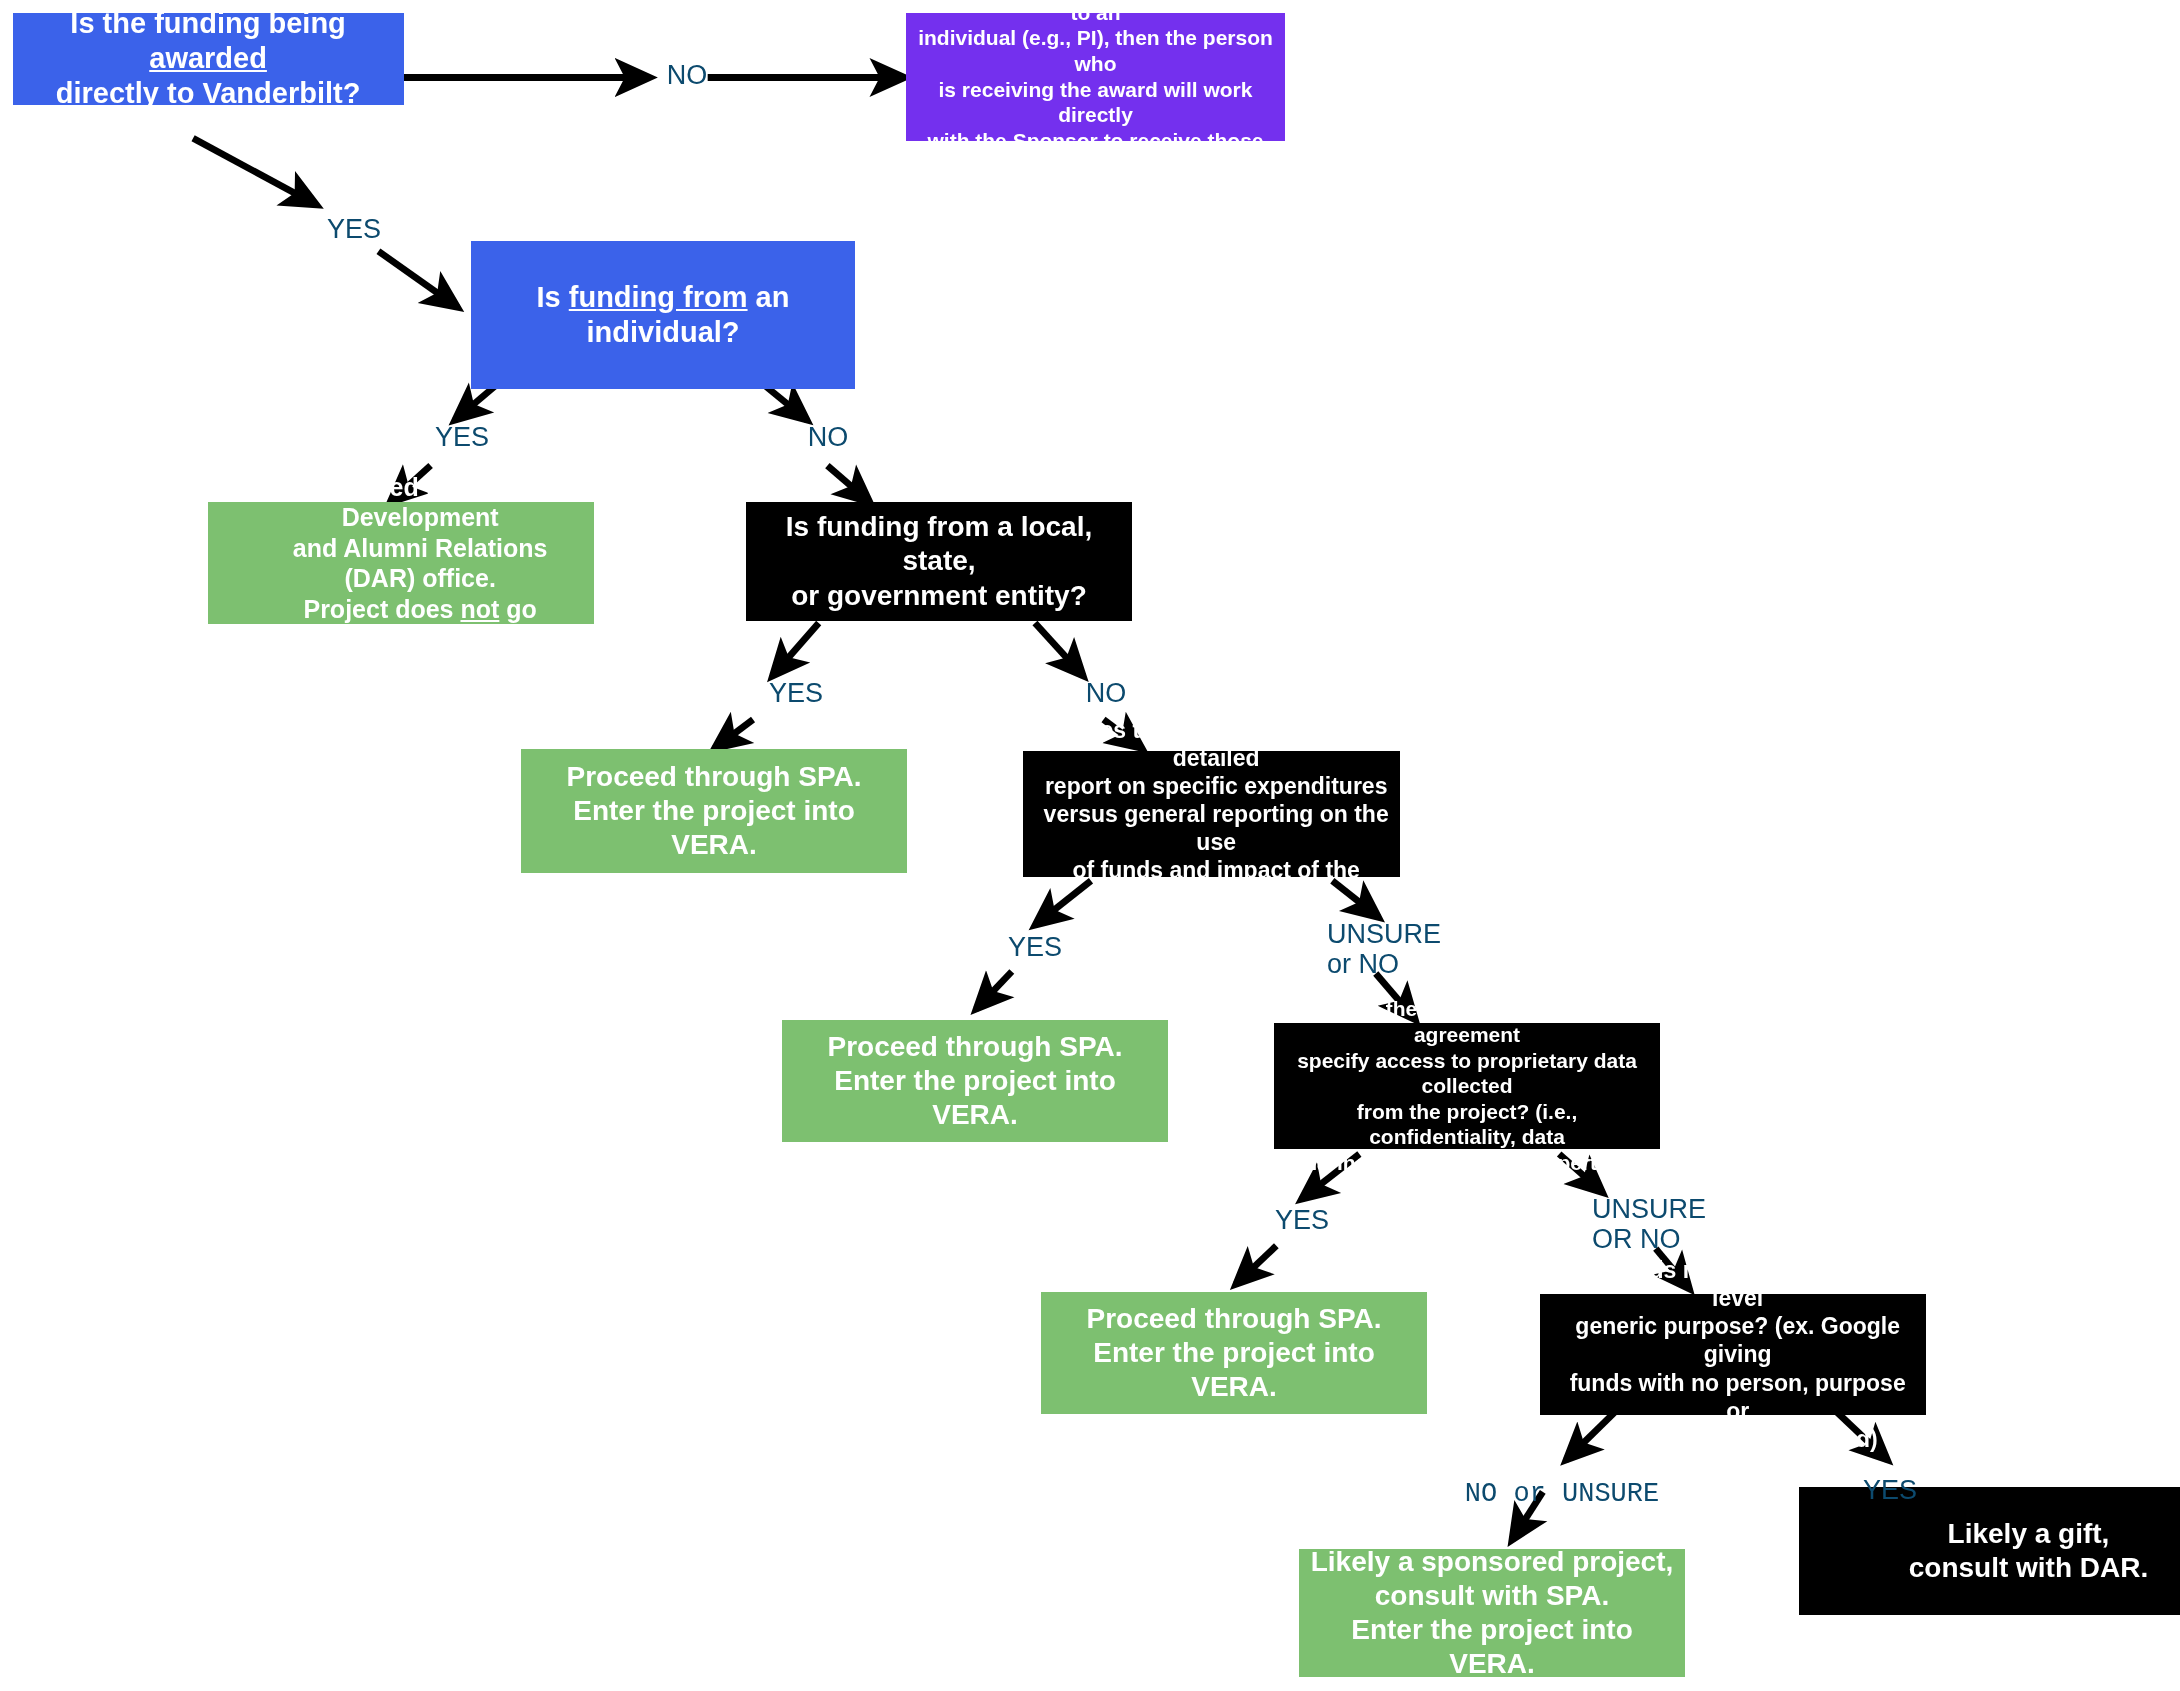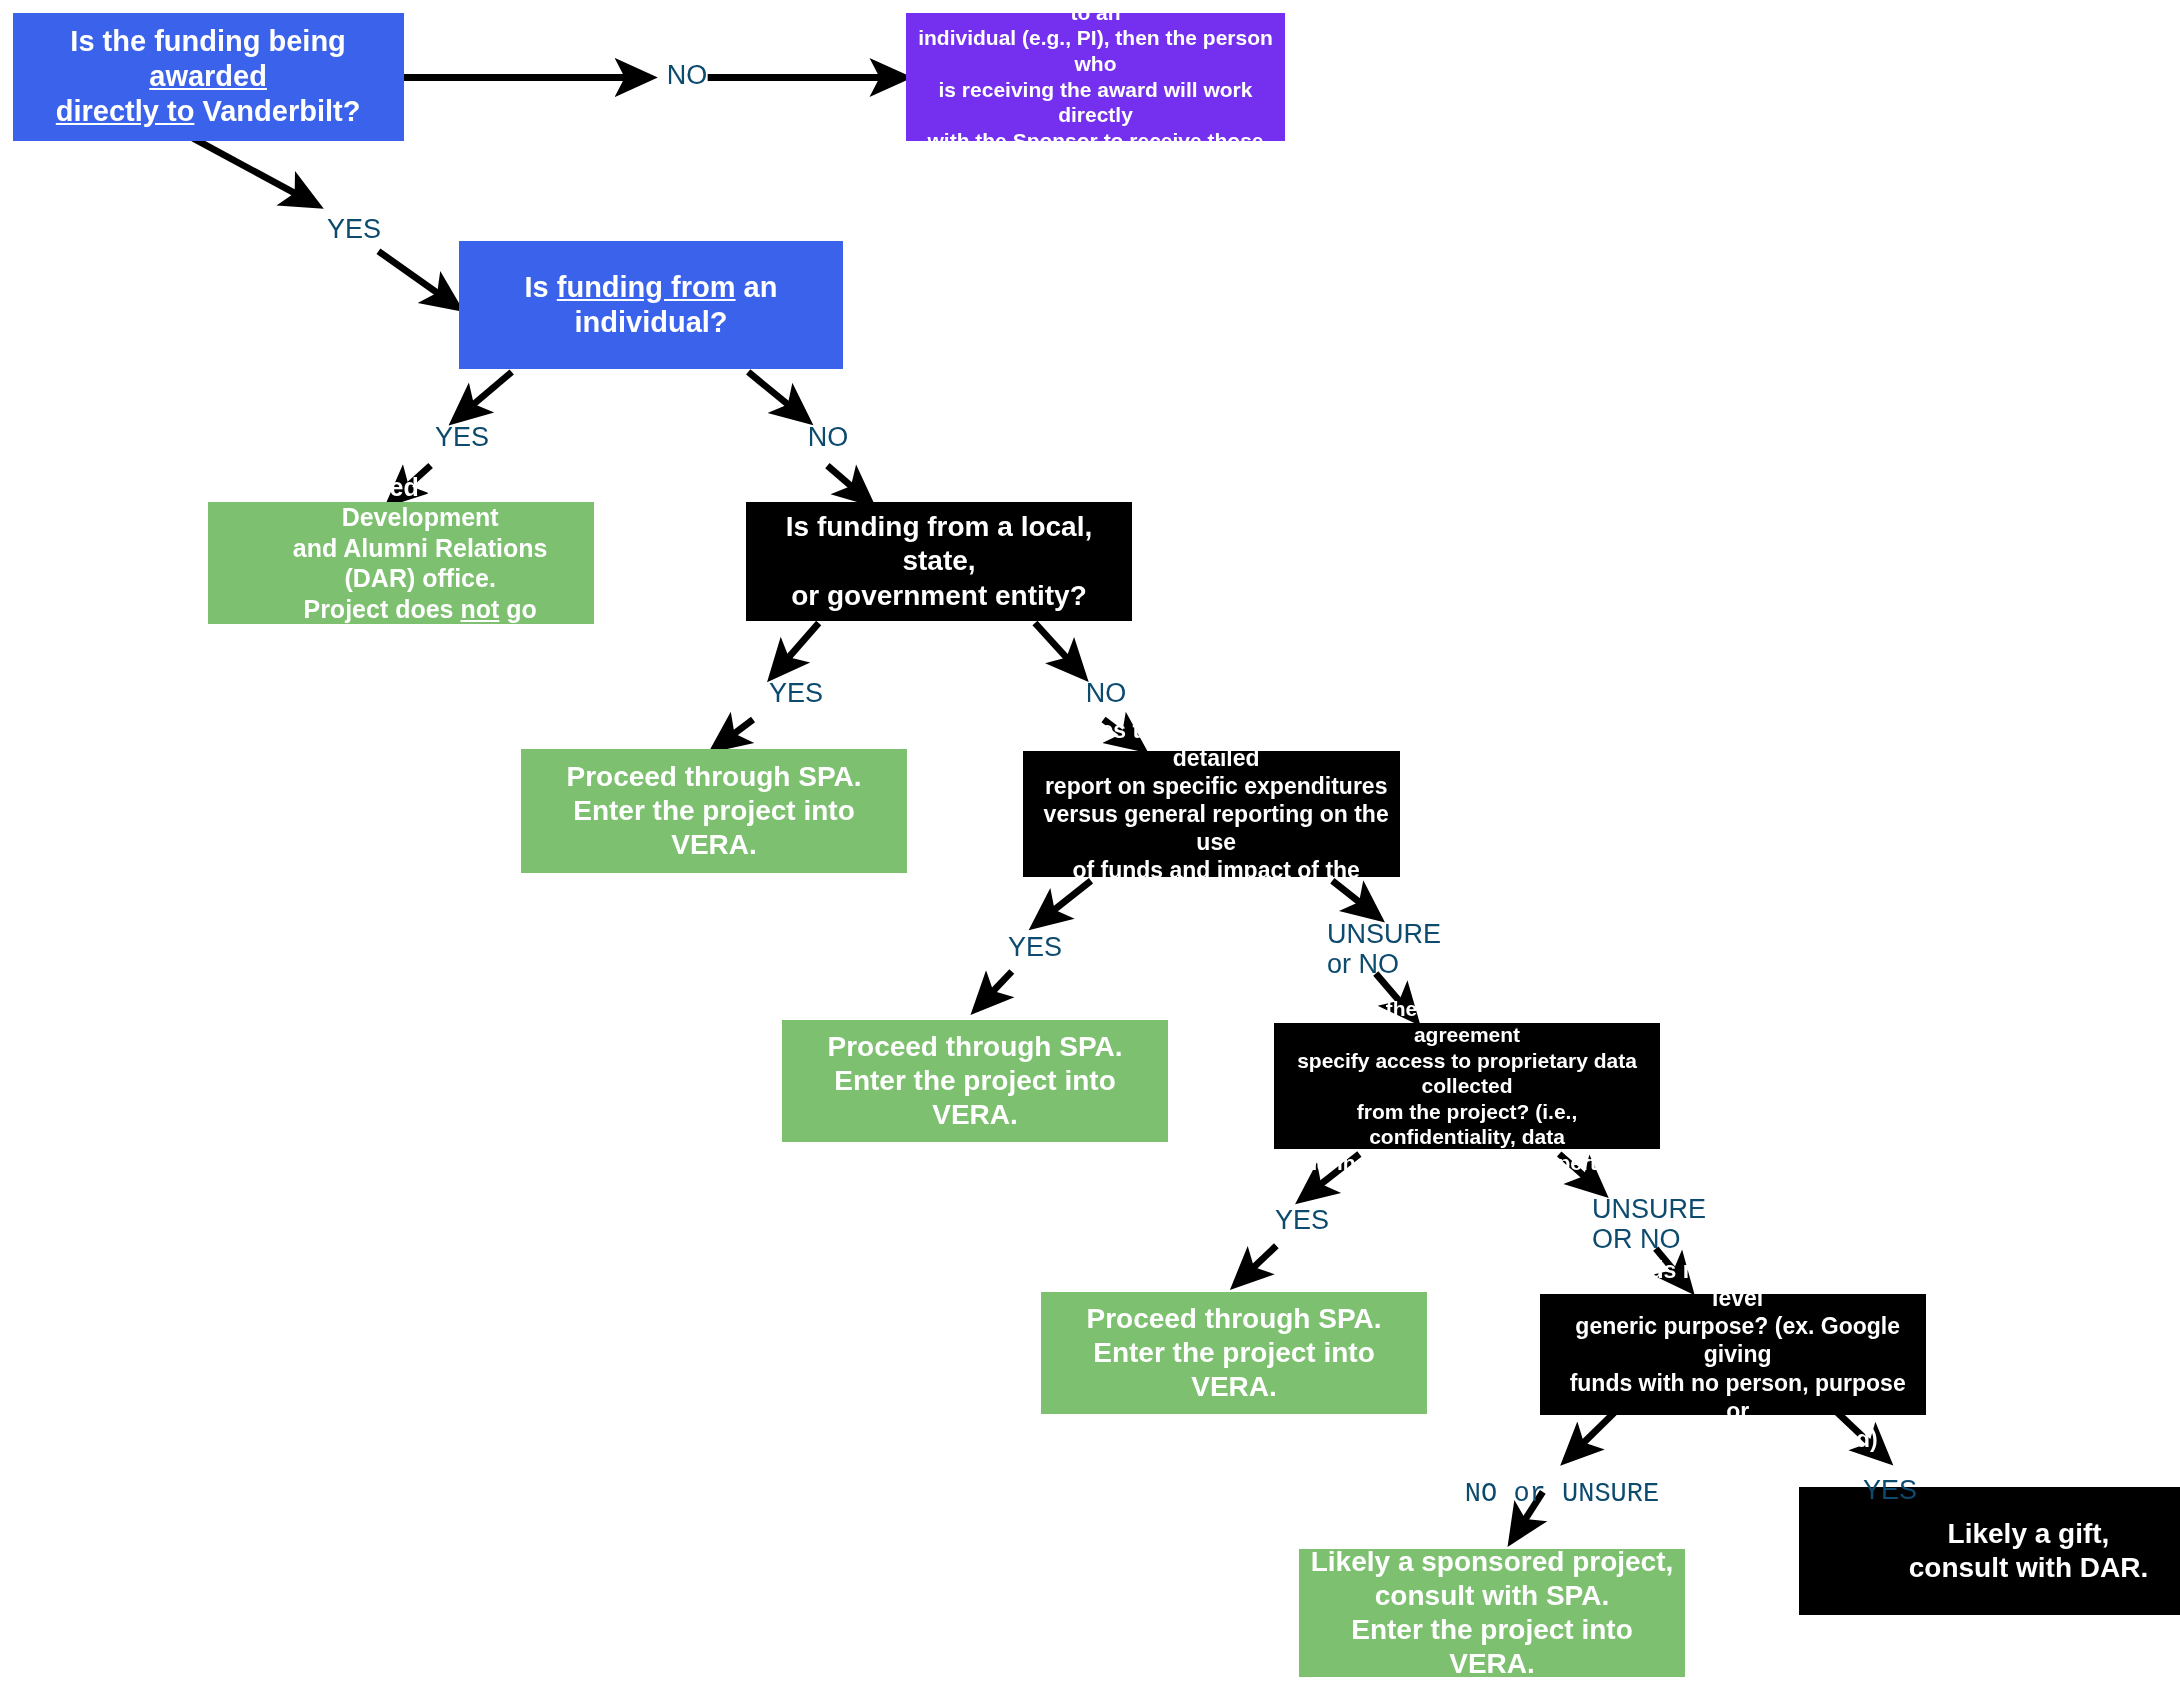--- a/index.html
+++ b/index.html
@@ -115,32 +115,32 @@
       <path d="M1675,1460 L1622,1512"></path>
 
       <path d="M1598,1545 L1566,1595"></path>
 
       <path d="M1900,1460 L1955,1512"></path>
 
       <path d="M1970,1545 L2010,1595"></path>
     </g>
   </svg>
 
-  <div class="node blue fs-30" style="left:12.6px; top:12.6px; width:391px; height:128px;">
+  <div class="node blue fs-30" style="left:12.6px; top:12.6px; width:391px; height:92px;">
     <span>Is the funding being <u>awarded</u><br><u>directly to</u> Vanderbilt?</span>
   </div>
 
   <div class="node purple fs-22" style="left:906px; top:12.6px; width:379px; height:128px;">
     <span>If funds are being awarded directly to an
 individual (e.g., PI), then the person who
 is receiving the award will work directly
 with the Sponsor to receive those funds.</span>
   </div>
 
-  <div class="node blue fs-30" style="left:459px; top:241px; width:384px; height:128px;">
+  <div class="node blue fs-30" style="left:471px; top:241px; width:384px; height:148px;">
     <span>Is <u>funding from</u> an individual?</span>
   </div>
 
   <div class="node green fs-26" style="left:208px; top:502px; width:386px; height:122px;padding-left:48px;">
     <span>Proceed through Development<br>and Alumni Relations (DAR) office.<br>Project does <u>not</u> go through VERA.</span>
   </div>
 
   <div class="node orange fs-29" style="left:746px; top:502px; width:386px; height:119px;">
     <span>Is funding from a local, state,
 or government entity?</span>

